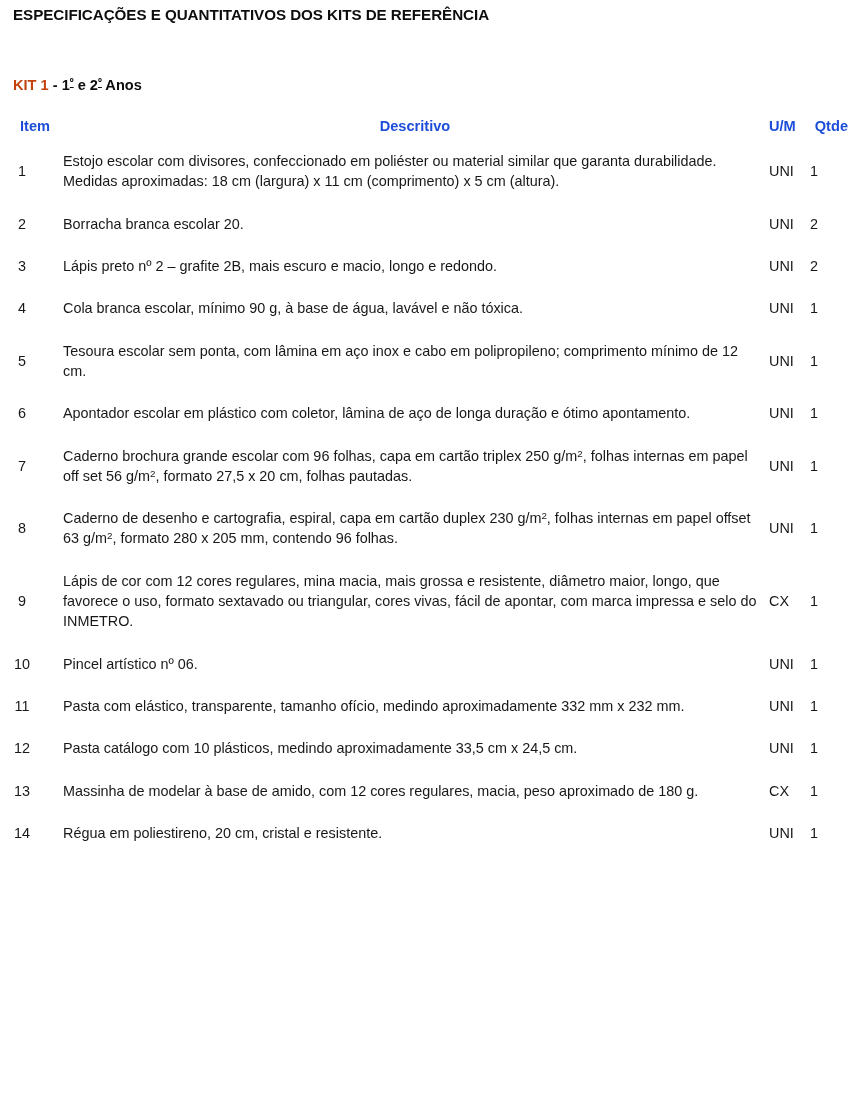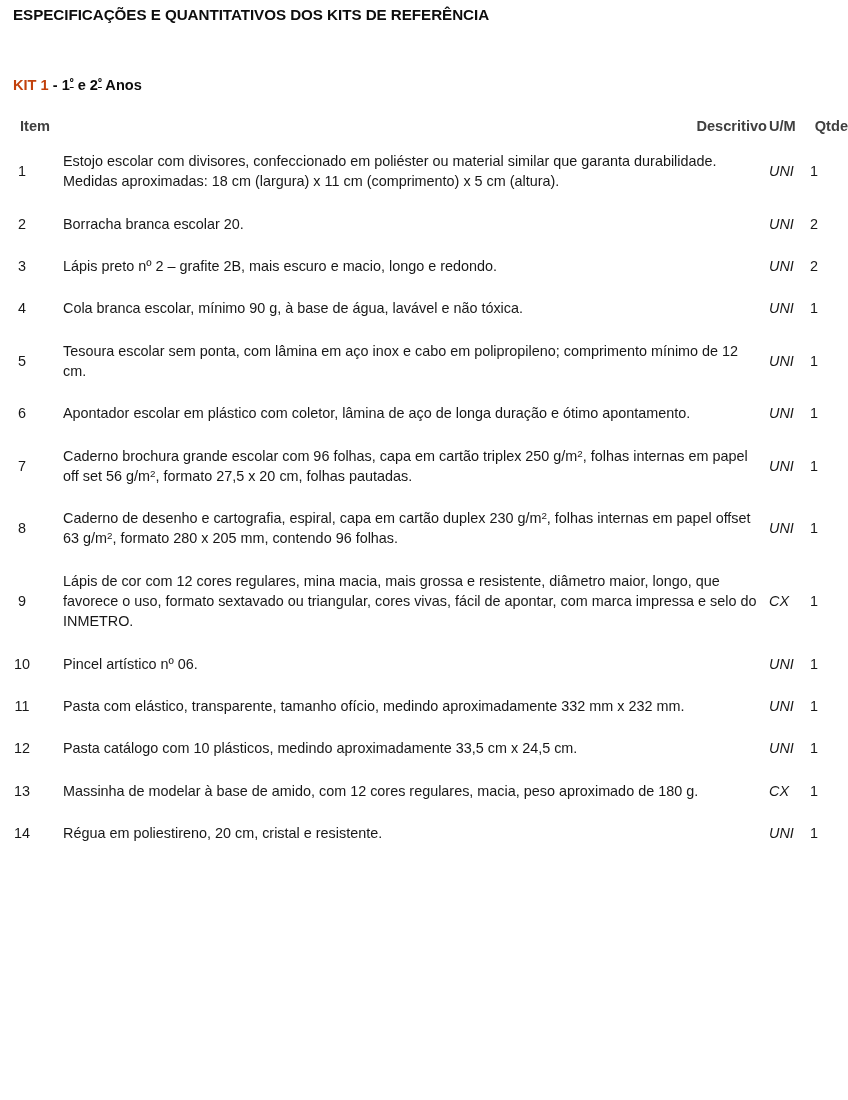--- a/index.html
+++ b/index.html
@@ -69,29 +69,29 @@
   .kit-table col.c-item  { width: 55px;  }
   .kit-table col.c-desc  { width: 712px; }
   .kit-table col.c-um    { width: 40px;  }
   .kit-table col.c-qtd   { width: 41px;  }
 
   .kit-table thead th {
     font-weight: bold;
     font-size: 14.6px;
     padding: 0 0 6px 0;
     vertical-align: bottom;
-    color: #404040;
+    color: #1d4ed8;
     white-space: nowrap;
   }
   .th-item {
     text-align: left;
     padding-left: 20px !important;
   }
   .th-desc {
-    text-align: right;
+    text-align: center;
     padding-left: 8px !important;
   }
   .th-um {
     text-align: left;
     padding-left: 2px !important;
   }
   .th-qtd {
     text-align: right;
     padding-left: 3px !important;
     overflow: visible;
@@ -111,21 +111,20 @@
   .td-desc {
     text-align: left;
     padding-left: 8px;
     padding-right: 6px;
     hyphens: none;
   }
   .td-um {
     text-align: left;
     padding-left: 2px;
     white-space: nowrap;
-    font-style: italic;
   }
   .td-qtd {
     text-align: left;
     padding-left: 3px;
     white-space: nowrap;
   }
 
   sup.sq {
     font-size: 0.68em;
     vertical-align: 0.42em;

